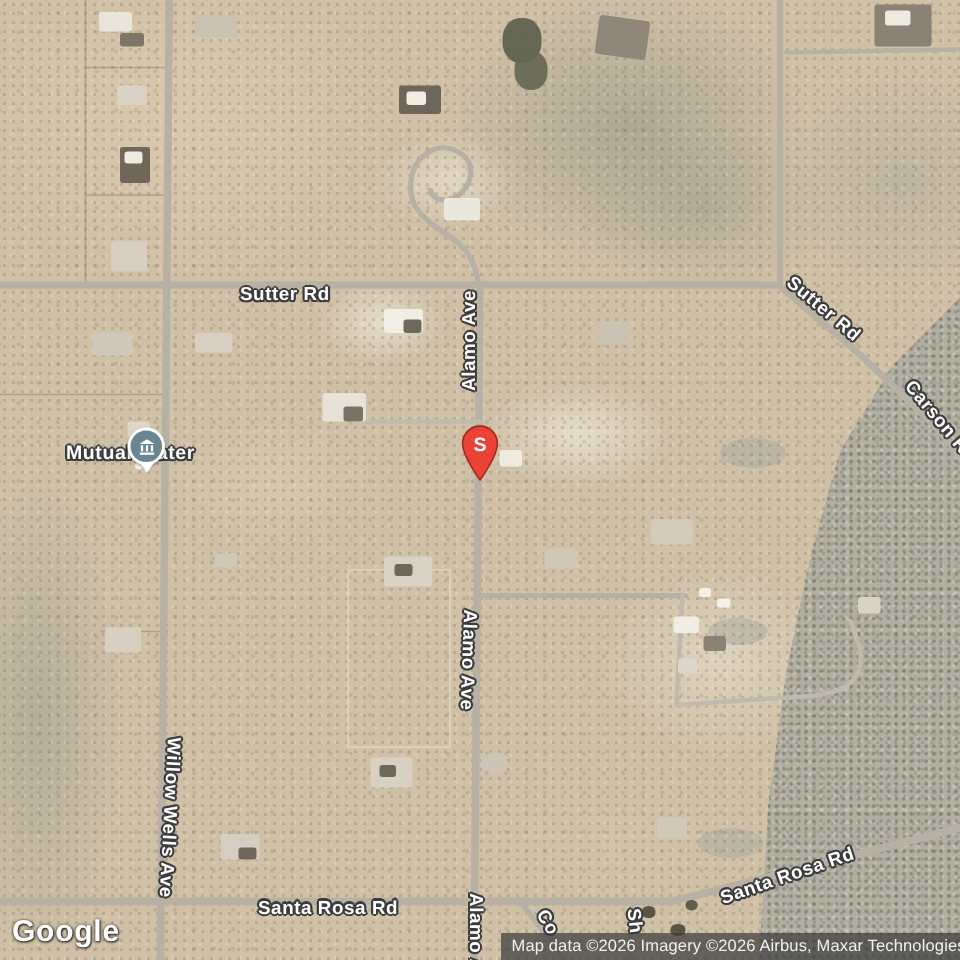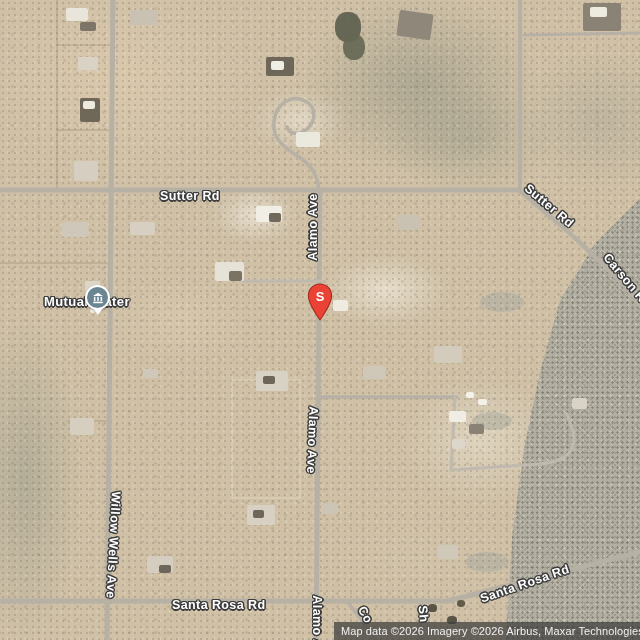--- a/index.html
+++ b/index.html
@@ -185,17 +185,18 @@
     </div>
   </div>
 
   <div class="marker">
     <svg width="26" height="38" viewBox="0 0 24 36">
       <path d="M12 1 C5.9 1 1 5.9 1 12 c0 8.2 11 23 11 23 s11 -14.8 11 -23 C23 5.9 18.1 1 12 1 Z" fill="#EA4335" stroke="#A3291D" stroke-width="1"></path>
     </svg>
   </div>
   <div class="marker-letter">S</div>
 
+  <div class="google">Google</div>
   <div class="attr-bar">
     <span>Map data ©2026 Imagery ©2026 Airbus, Maxar Technologies</span>
   </div>
 
 </div>
 
 </body></html>

